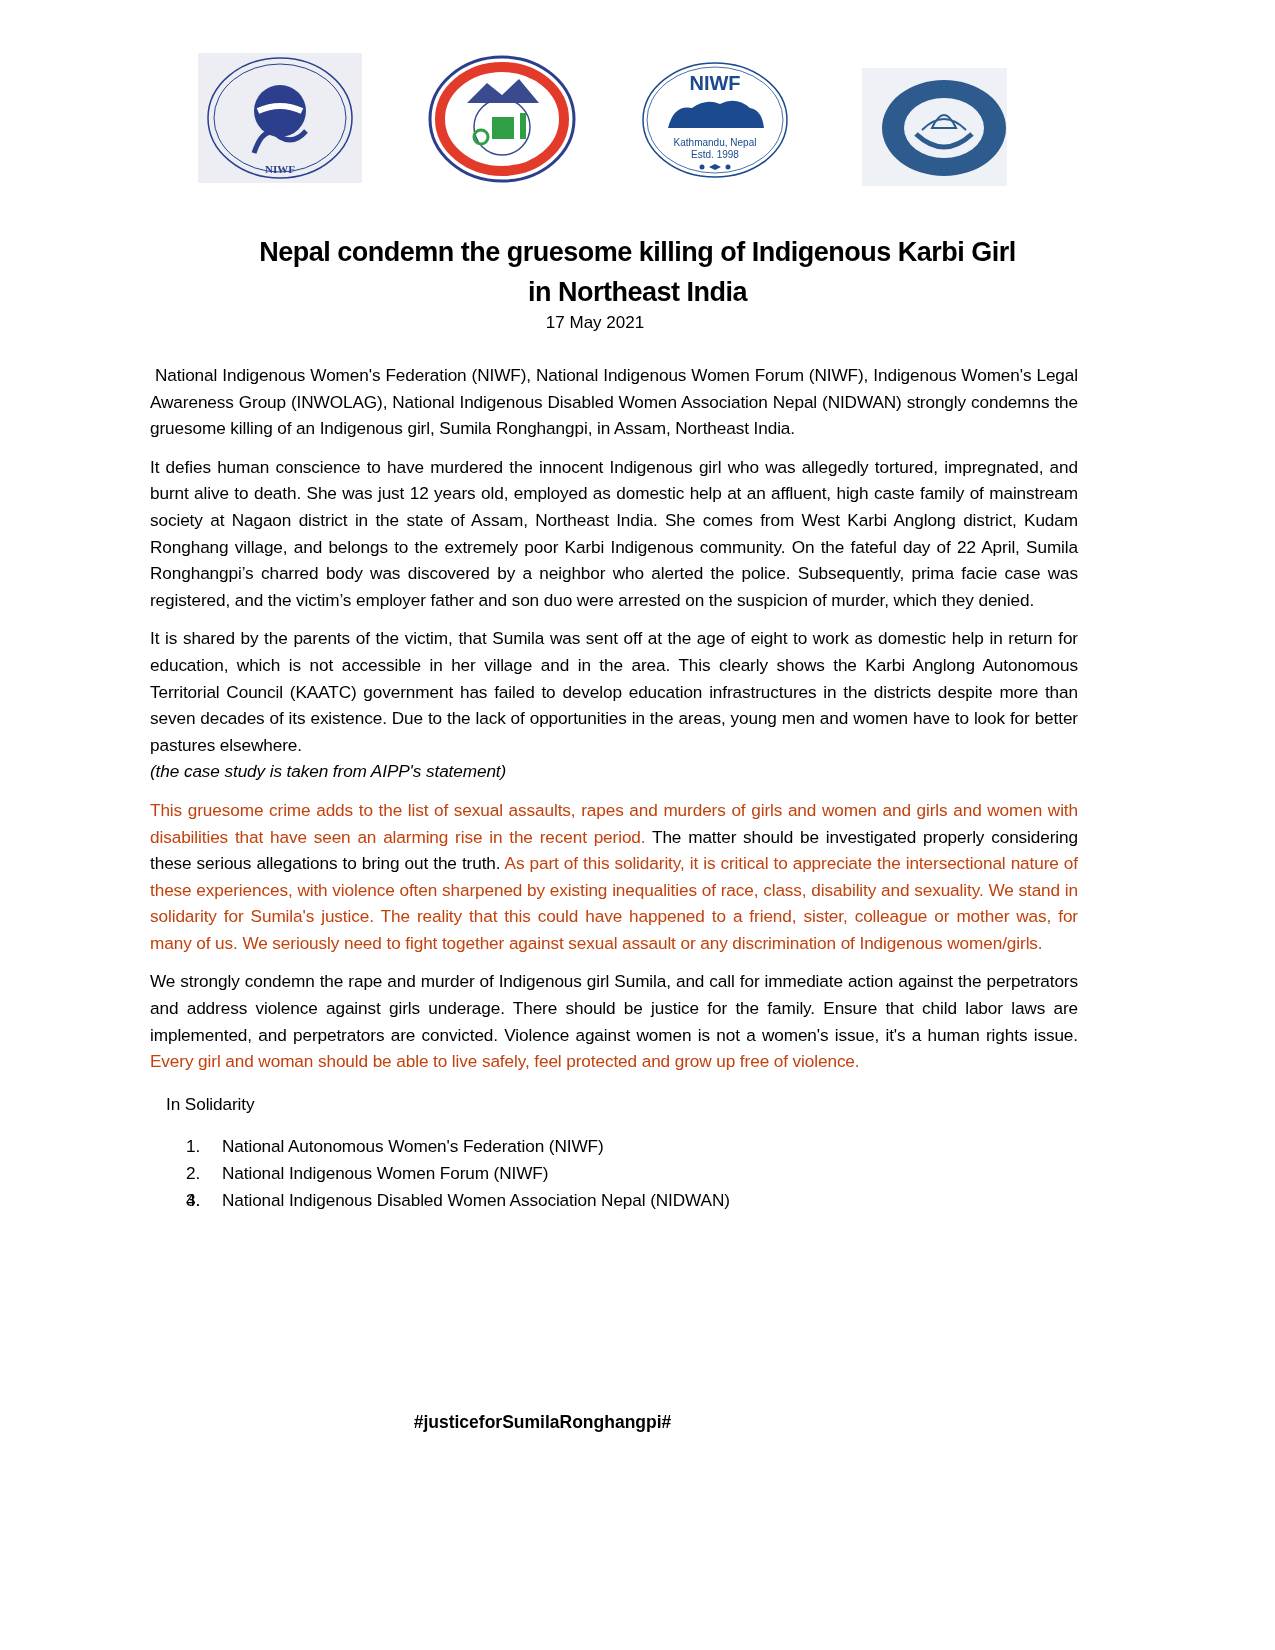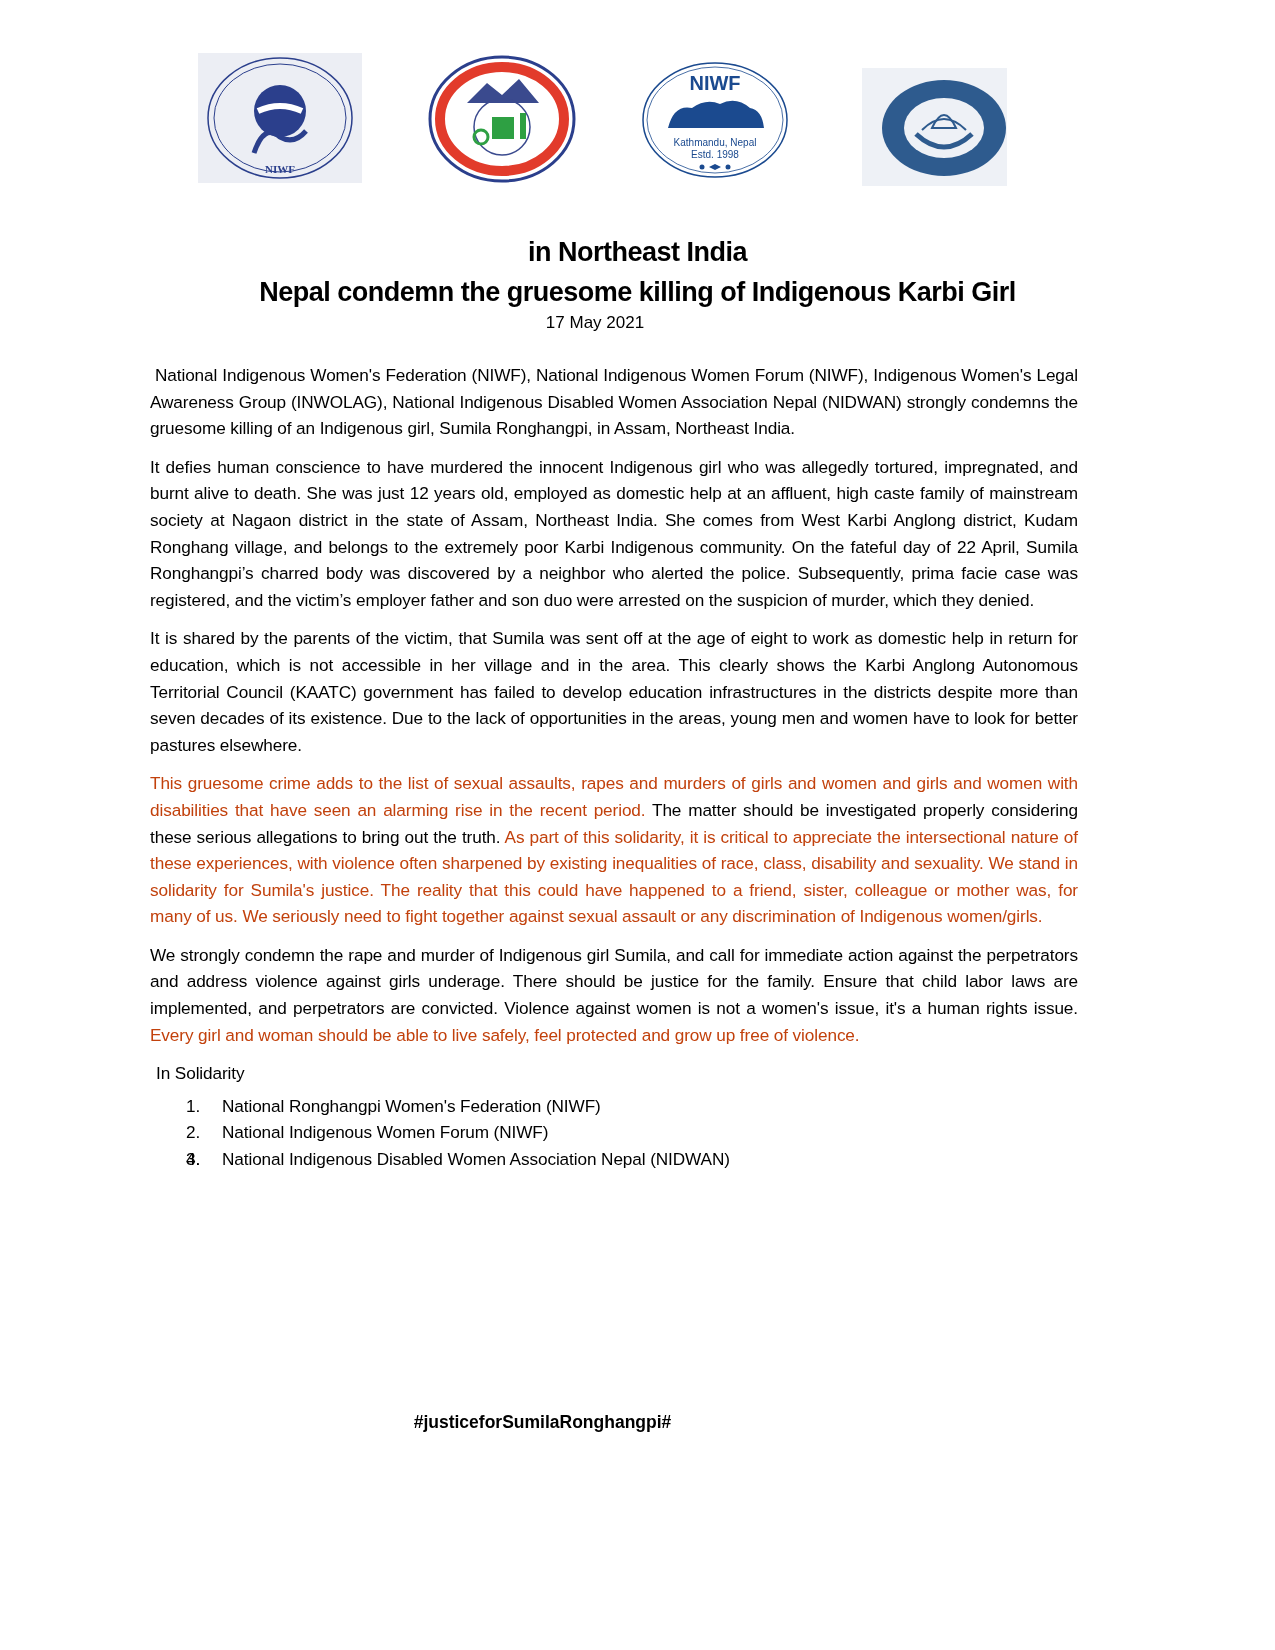--- a/index.html
+++ b/index.html
@@ -18,21 +18,21 @@
              line-height: 40px; letter-spacing: -0.5px; }
     .date { position: absolute; left: 0; width: 1190px; top: 313px; text-align: center;
             font-size: 17px; }
 
     .content { position: absolute; left: 150px; width: 928px; top: 362px;
                font-size: 17.2px; line-height: 26.6px; letter-spacing: -0.1px; }
     .para { margin: 0 0 12px 0; text-align: justify; }
     .para.first { text-indent: 5px; }
     .gray { color: #c2410c; }
     .italic { font-style: italic; display: block; text-align: left; }
-    .solidarity { margin: 6px; }
+    .solidarity { margin: 16px; }
     ol { margin: 0; padding-left: 0; list-style: none; }
     ol li { position: relative; padding-left: 72px; margin: 0; }
     ol li .num { position: absolute; left: 36px; }
     .hashtag { position: absolute; left: 0; width: 1050px; top: 1412px; text-align: center;
                font-weight: bold; font-size: 17.5px; padding-left: 35px; box-sizing: border-box; }
   </style>
 </head>
 <body>
 
 <div class="logos">
@@ -75,35 +75,36 @@
       <ellipse cx="82" cy="60" rx="62" ry="48" fill="#2e5b8e"></ellipse>
       <ellipse cx="82" cy="60" rx="40" ry="30" fill="#eef1f6"></ellipse>
       <path d="M70 60 Q82 34 94 60 Z" fill="none" stroke="#2e5b8e" stroke-width="2"></path>
       <path d="M60 62 Q82 40 104 62" fill="none" stroke="#2e5b8e" stroke-width="2"></path>
       <path d="M54 66 Q82 92 110 66" fill="none" stroke="#2e5b8e" stroke-width="5"></path>
     </svg>
   </div>
 </div>
 
 <div class="title">
+  <div>Nepal condemn the gruesome killing of Indigenous Karbi Girl</div>
   <div>in Northeast India</div>
-  <div>Nepal condemn the gruesome killing of Indigenous Karbi Girl</div>
 </div>
 <div class="date">17 May 2021</div>
 
 <div class="content">
   <p class="para first">National Indigenous Women's Federation (NIWF), National Indigenous Women Forum (NIWF), Indigenous Women's Legal Awareness Group (INWOLAG), National Indigenous Disabled Women Association Nepal (NIDWAN) strongly condemns the gruesome killing of an Indigenous girl, Sumila Ronghangpi, in Assam, Northeast India.</p>
   <p class="para">It defies human conscience to have murdered the innocent Indigenous girl who was allegedly tortured, impregnated, and burnt alive to death. She was just 12 years old, employed as domestic help at an affluent, high caste family of mainstream society at Nagaon district in the state of Assam, Northeast India. She comes from West Karbi Anglong district, Kudam Ronghang village, and belongs to the extremely poor Karbi Indigenous community. On the fateful day of 22 April, Sumila Ronghangpi’s charred body was discovered by a neighbor who alerted the police. Subsequently, prima facie case was registered, and the victim’s employer father and son duo were arrested on the suspicion of murder, which they denied.</p>
   <p class="para">
     <span>It is shared by the parents of the victim, that Sumila was sent off at the age of eight to work as domestic help in return for education, which is not accessible in her village and in the area. This clearly shows the Karbi Anglong Autonomous Territorial Council (KAATC) government has failed to develop education infrastructures in the districts despite more than seven decades of its existence. Due to the lack of opportunities in the areas, young men and women have to look for better pastures elsewhere.</span>
+    <span class="italic">(the case study is taken from AIPP's statement)</span>
   </p>
   <p class="para"><span class="gray">This gruesome crime adds to the list of sexual assaults, rapes and murders of girls and women and girls and women with disabilities that have seen an alarming rise in the recent period.  </span><span>The matter should be investigated properly considering these serious allegations to bring out the truth.</span><span class="gray"> As part of this solidarity, it is critical to appreciate the intersectional nature of these experiences, with violence often sharpened by existing inequalities of race, class, disability and sexuality. We stand in solidarity for Sumila's justice. The reality that this could have happened to a friend, sister, colleague or mother was, for many of us. We seriously need to fight together against sexual assault or any discrimination of Indigenous women/girls.</span></p>
   <p class="para"><span>We strongly condemn the rape and murder of Indigenous girl Sumila, and call for immediate action against the perpetrators and address violence against girls underage. There should be justice for the family. Ensure that child labor laws are implemented, and perpetrators are convicted. Violence against women is not a women's issue, it's a human rights issue. </span><span class="gray">Every girl and woman should be able to live safely, feel protected and grow up free of violence.</span></p>
   <p class="solidarity">In Solidarity</p>
   <ol>
-    <li><span class="num">1.</span><span>National Ronghangpi Women's Federation (NIWF)</span></li>
+    <li><span class="num">1.</span><span>National Autonomous Women's Federation (NIWF)</span></li>
     <li><span class="num">2.</span><span>National Indigenous Women Forum (NIWF)</span></li>
     <li><span class="num">3.</span></li>
     <li><span class="num">4.</span><span>National Indigenous Disabled Women Association Nepal (NIDWAN)</span></li>
   </ol>
 </div>
 
 <div class="hashtag">#justiceforSumilaRonghangpi#</div>
 
 </body></html>

